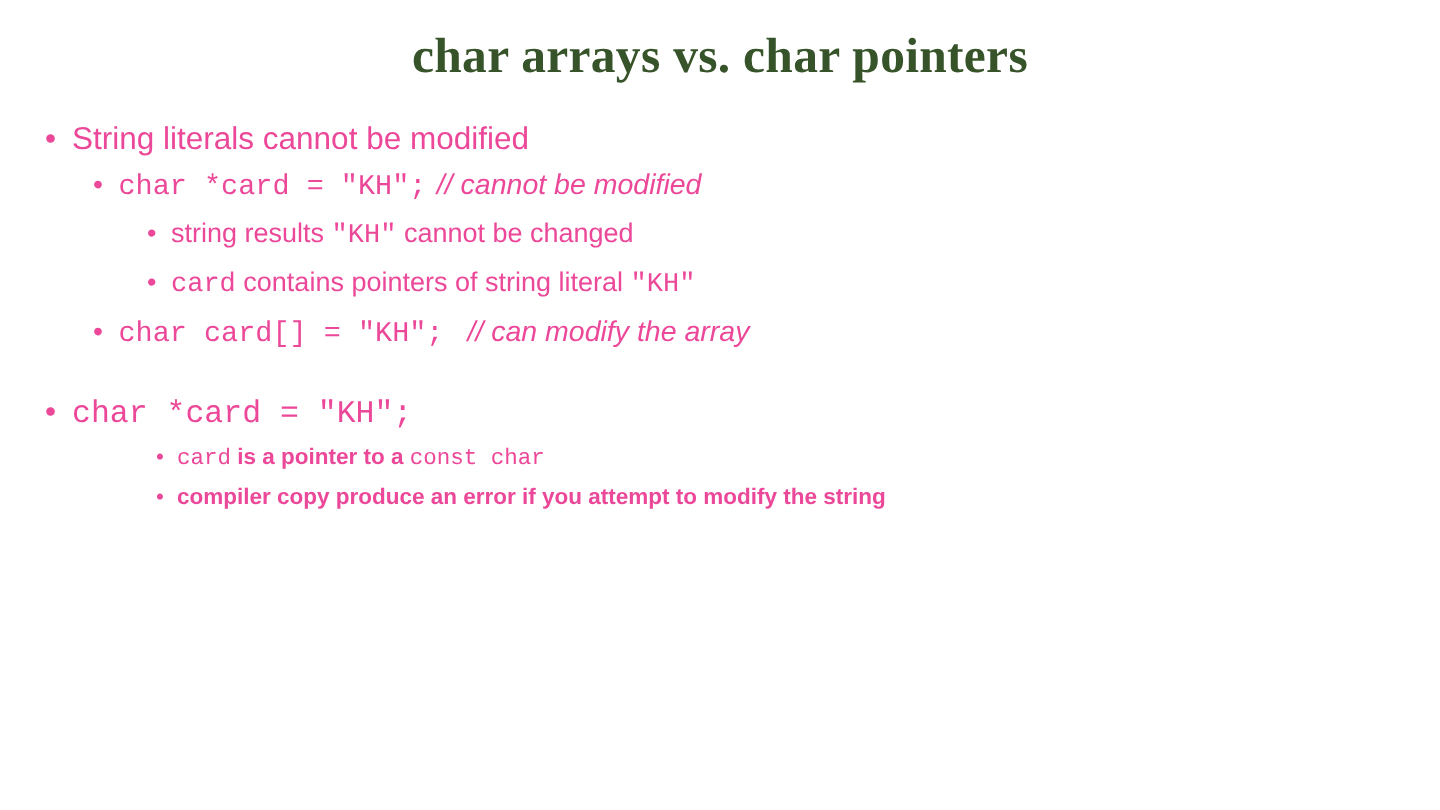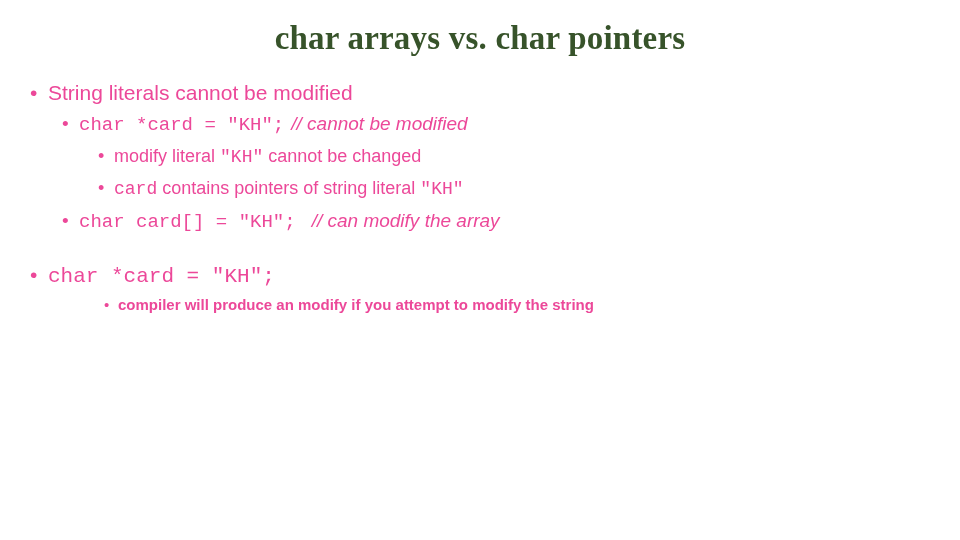--- a/index.html
+++ b/index.html
@@ -126,21 +126,21 @@
 
       <div class="line lvl1">
         <span class="bullet">•</span><span class="sans">String literals cannot be modified</span>
       </div>
 
       <div class="line lvl2">
         <span class="bullet">•</span><span class="mono">char *card = "KH";</span><span class="gap-sm"></span><span class="cmt">// cannot be modified</span>
       </div>
 
       <div class="line lvl3">
-        <span class="bullet">•</span><span class="sans">modify literal </span><span class="mono">"KH"</span><span class="sans">  cannot be changed</span>
+        <span class="bullet">•</span><span class="sans">string results </span><span class="mono">"KH"</span><span class="sans">  cannot be changed</span>
       </div>
 
       <div class="line lvl3">
         <span class="bullet">•</span><span class="mono">card</span><span class="sans"> contains pointers of string literal </span><span class="mono">"KH"</span>
       </div>
 
       <div class="line lvl2">
         <span class="bullet">•</span><span class="mono">char card[] = "KH";</span><span class="gap-md"></span><span class="cmt">// can modify the array</span>
       </div>
 
@@ -148,22 +148,25 @@
     </div>
 
     <div class="block block-2">
 
       <div class="line lvl1">
         <span class="bullet">•</span><span class="mono">char *card = "KH";</span>
       </div>
 
 
 
+      <div class="line lvl4">
+        <span class="bullet">•</span><span class="mono">card</span><span class="sans b"> is a pointer to a </span><span class="mono">const char</span>
+      </div>
 
       <div class="line lvl4">
-        <span class="bullet">•</span><span class="sans b">compiler will produce an modify if you attempt to modify the string</span>
+        <span class="bullet">•</span><span class="sans b">compiler copy produce an error if you attempt to modify the string</span>
       </div>
 
 
     </div>
 
   </div>
 </div>
 
 </body></html>

